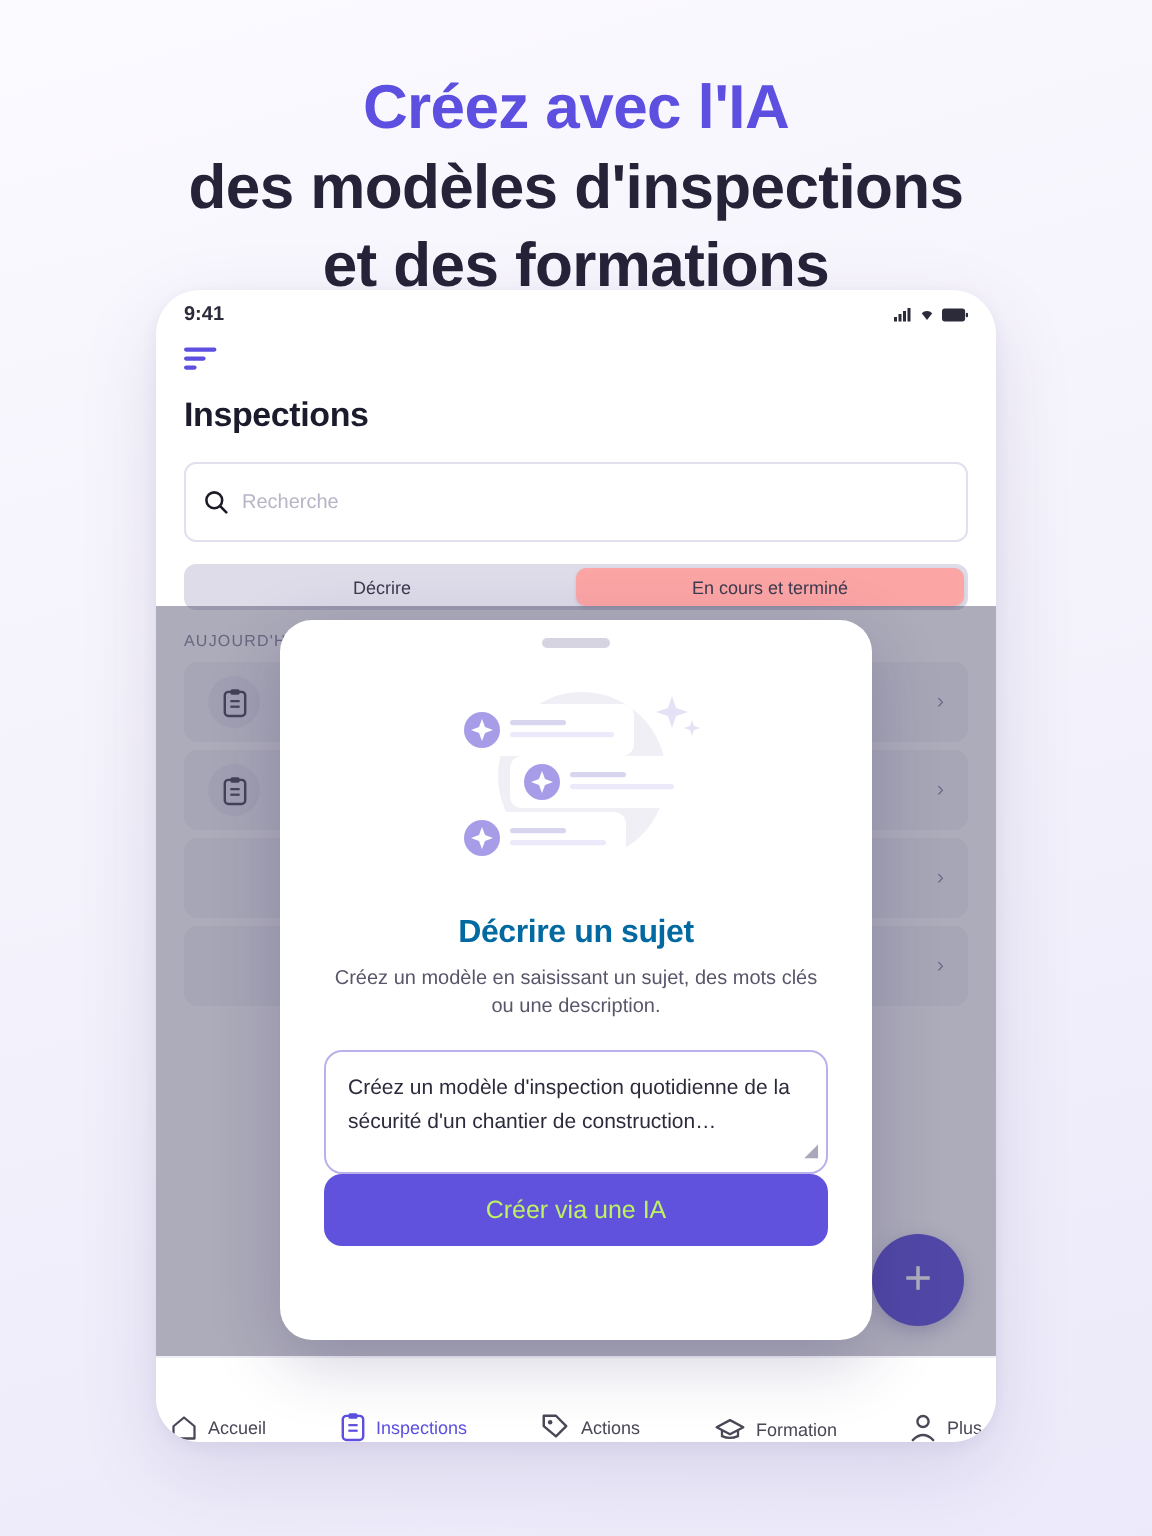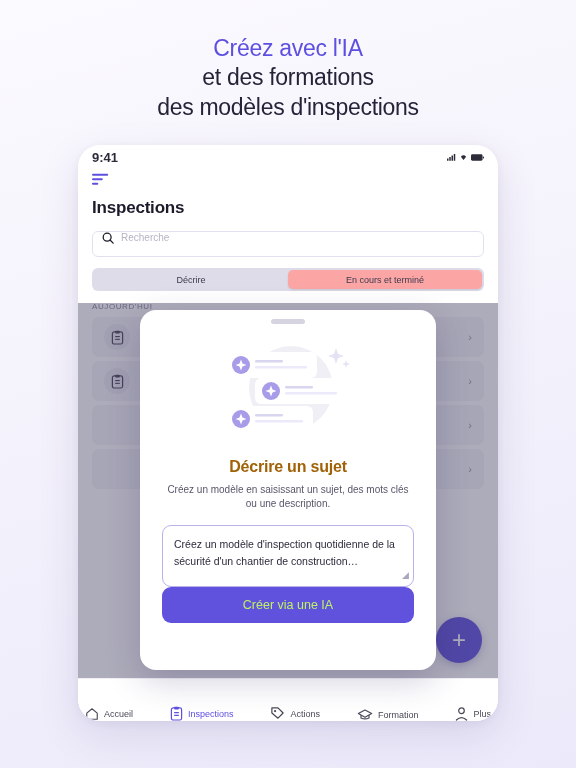--- a/index.html
+++ b/index.html
@@ -14,22 +14,22 @@
   }
 
   
   .headline {
     position: absolute;
     top: 34px; left: 0; width: 576px;
     text-align: center;
     line-height: 1.28;
   }
   .headline .line {
-    font-size: 23px;
-    font-weight: normal;
+    font-size: 31px;
+    font-weight: bold;
     color: #262338;
     letter-spacing: -0.3px;
     white-space: nowrap;
   }
   .headline .line1 { color: #5d4fe0; position: relative; display: inline-block; }
 
   
   .tablet {
     position: absolute;
     left: 78px; top: 145px;
@@ -39,38 +39,38 @@
     box-shadow: 0 14px 40px rgba(60,50,120,0.13), 0 2px 8px rgba(60,50,120,0.06);
     overflow: hidden;
   }
 
   
   .statusbar {
     height: 20px;
     display: flex; align-items: center; justify-content: space-between;
     padding: 4px 14px 0 14px;
   }
-  .status-time { font-size: 13px; font-weight: bold; color: #2b2b3a; }
+  .status-time { font-size: 10px; font-weight: bold; color: #2b2b3a; }
   .status-icons { display: flex; align-items: center; gap: 3px; }
 
   
   .app-header { padding: 8px 14px 0 14px; }
   .menu-icon { width: 18px; height: 14px; display: block; }
   .page-title {
     font-size: 17px; font-weight: bold; color: #1b1b2b;
     margin-top: 11px; letter-spacing: -0.2px;
   }
 
   
   .search-wrap { padding: 0 14px; margin-top: 13px; }
   .search-box {
-    height: 26px;
+    height: 40px;
     border: 1px solid #e2e0ee;
     border-radius: 6px;
-    display: flex; gap: 7px;
+    display: flex; align-items: center; gap: 7px;
     padding: 0 9px;
     background: #fff;
   }
   .search-ph { font-size: 10px; color: #b6b4c6; }
 
   
   .segmented {
     margin: 11px 14px 0 14px;
     height: 23px;
     background: #dedce9;
@@ -150,21 +150,21 @@
     z-index: 10;
     display: flex; flex-direction: column; align-items: center;
     padding: 0 22px;
   }
   .handle {
     width: 34px; height: 5px; border-radius: 3px;
     background: #d6d4e0; margin-top: 9px;
   }
   .illus { width: 170px; height: 120px; margin-top: 6px; }
   .modal-title {
-    font-size: 16px; font-weight: bold; color: #a16207;
+    font-size: 16px; font-weight: bold; color: #0369a1;
     margin-top: 8px; letter-spacing: -0.2px;
   }
   .modal-sub {
     font-size: 10px; color: #58566a; text-align: center;
     line-height: 1.42; margin-top: 7px; padding: 0 4px;
   }
   .prompt-box {
     width: 100%; height: 62px; margin-top: 14px;
     border: 1px solid #b9b2ea; border-radius: 9px;
     padding: 10px 11px;
@@ -183,22 +183,22 @@
   }
 </style>
 </head>
 <body>
 
 <div class="headline">
   <div class="line">
     <span class="line1">Créez avec l'IA</span>
     
   </div>
+  <div class="line">des modèles d'inspections</div>
   <div class="line">et des formations</div>
-  <div class="line">des modèles d'inspections</div>
 </div>
 
 <div class="tablet">
 
   <div class="statusbar">
     <span class="status-time">9:41</span>
     <span class="status-icons">
       <svg width="9" height="8" viewBox="0 0 12 10">
         <rect x="0" y="7" width="2" height="3" fill="#2b2b3a"></rect>
         <rect x="3" y="5" width="2" height="5" fill="#2b2b3a"></rect>

